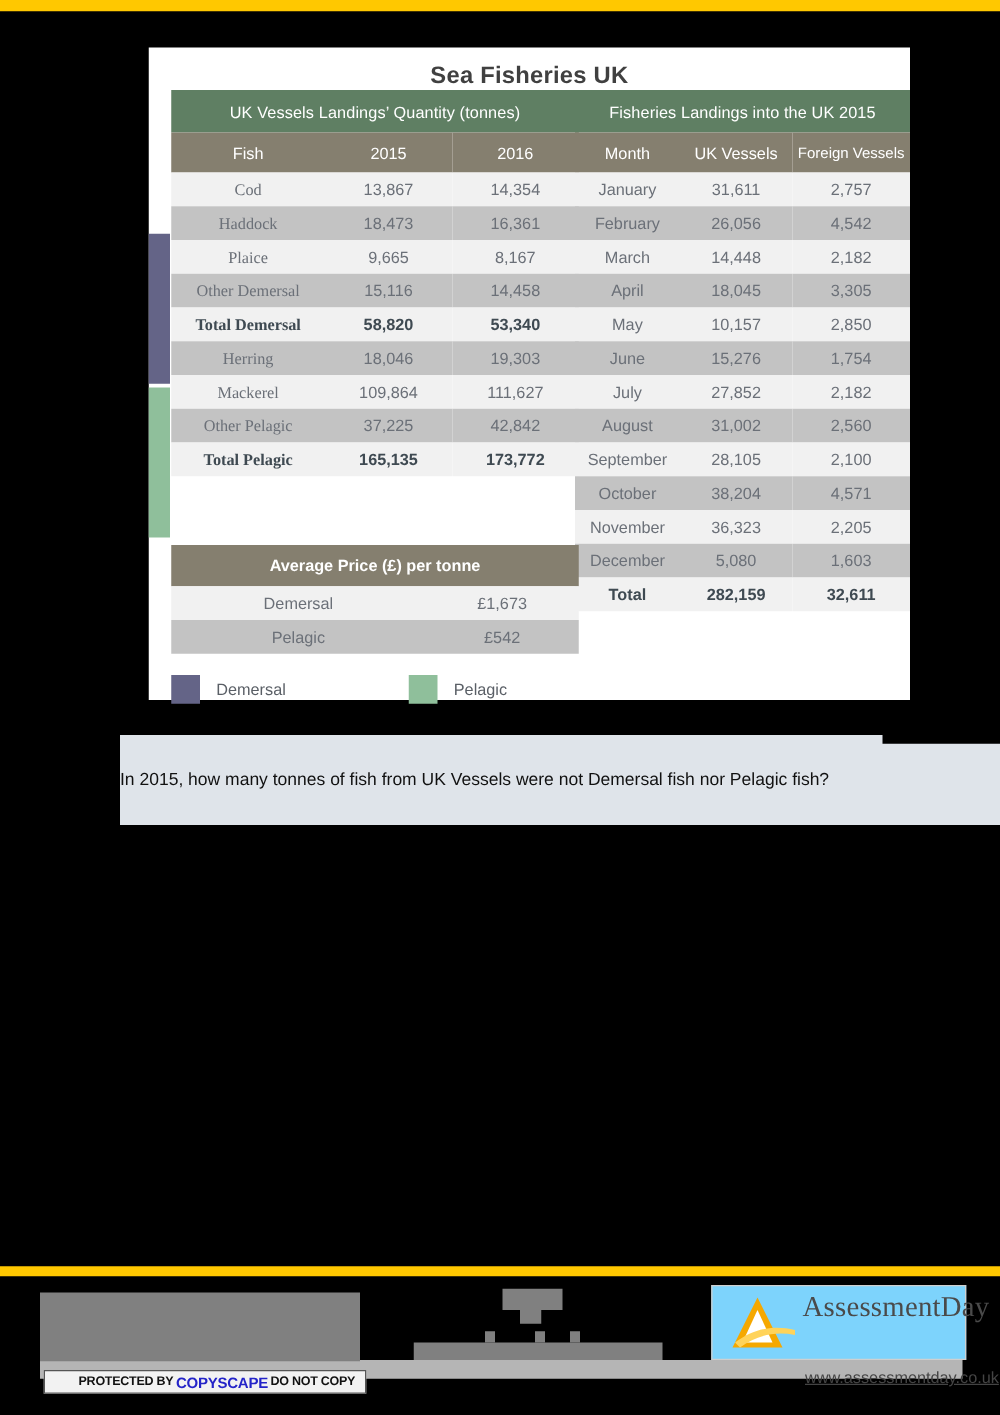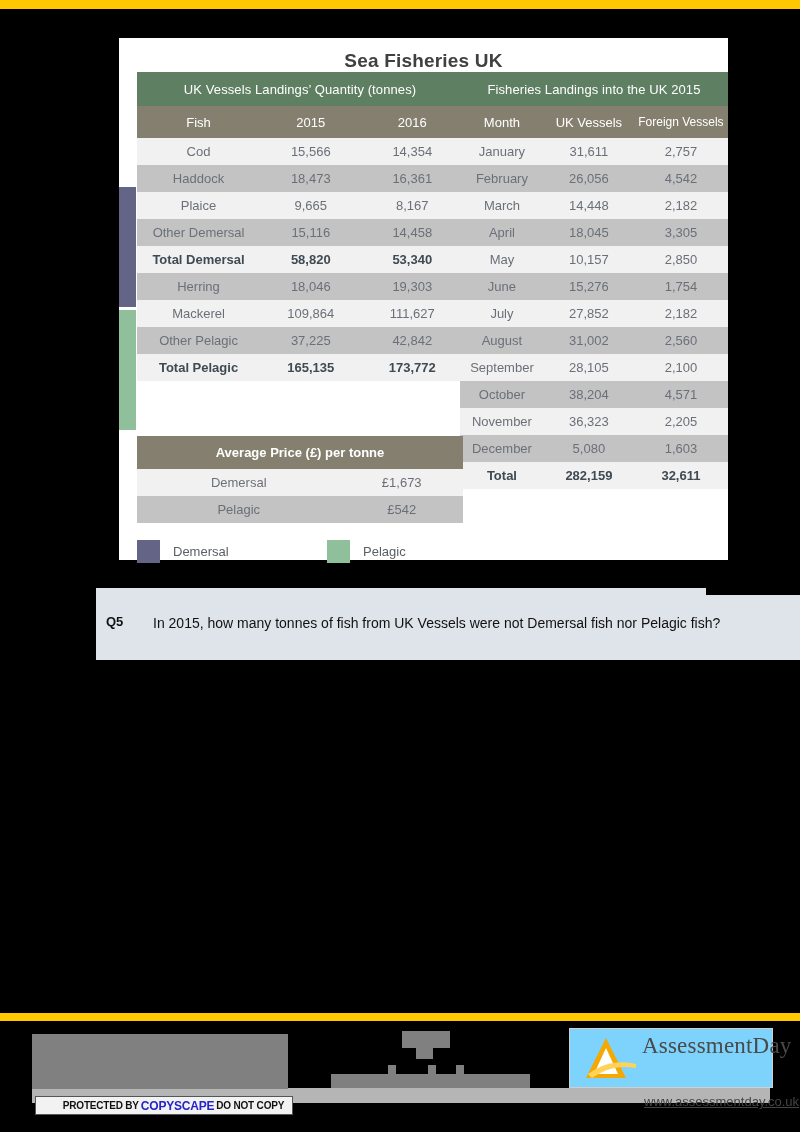--- a/index.html
+++ b/index.html
@@ -31,21 +31,21 @@
     background:#857f6f;color:#ffffff;font-size:13px;font-weight:normal;
     text-align:center;height:30px;
   }
   td.c{text-align:center;font-size:13px;color:#6b7078;height:25px;}
   tr.lite td{background:#f1f1f1;}
   tr.dark td{background:#c3c3c3;}
   tr.tot td{font-weight:bold;color:#3f4a52;}
 
   
   .tbl-left{position:absolute;left:18px;top:0;width:326px;}
-  .tbl-left td.c:nth-child(1){width:112px;}
+  .tbl-left td.c:nth-child(1){width:112px;font-family:Liberation Serif, serif;}
   .tbl-left td.c:nth-child(2){width:92px;}
   .tbl-left td.c:nth-child(3){width:92px;}
 
   
   .tbl-right{position:absolute;left:341px;top:0;width:268px;}
   .tbl-right td.c:nth-child(1){width:80px;}
   .tbl-right td.c:nth-child(2){width:86px;}
   .tbl-right td.c:nth-child(3){width:90px;}
   .tbl-right .hdr-grey.sm{font-size:12px;}
 
@@ -132,21 +132,21 @@
         <th class="hdr-green" colspan="3">UK Vessels Landings’ Quantity (tonnes)</th>
       </tr>
       <tr>
         <th class="hdr-grey">Fish</th>
         <th class="hdr-grey">2015</th>
         <th class="hdr-grey">2016</th>
       </tr>
 
       <tr class="lite">
         <td class="c">Cod</td>
-        <td class="c">15,566</td>
+        <td class="c">13,867</td>
         <td class="c">14,354</td>
       </tr>
       <tr class="dark">
         <td class="c">Haddock</td>
         <td class="c">18,473</td>
         <td class="c">16,361</td>
       </tr>
       <tr class="lite">
         <td class="c">Plaice</td>
         <td class="c">9,665</td>
@@ -289,21 +289,20 @@
         <span class="sw sw-pel"></span>
         <span class="lg-label">Pelagic</span>
       </div>
     </div>
 
   </div>
 </div>
 
 <div class="qb-tab"></div>
 <div class="qblock">
-  <div class="qnum">Q5</div>
   <div class="qtext">In 2015, how many tonnes of fish from UK Vessels were not Demersal fish nor Pelagic fish?</div>
 </div>
 
 <div class="f-grey-strip"></div>
 <div class="f-left-box"></div>
 
 <div class="f-mid-top"></div>
 <div class="f-mid-stem"></div>
 <div class="f-mid-p1"></div>
 <div class="f-mid-p2"></div>

